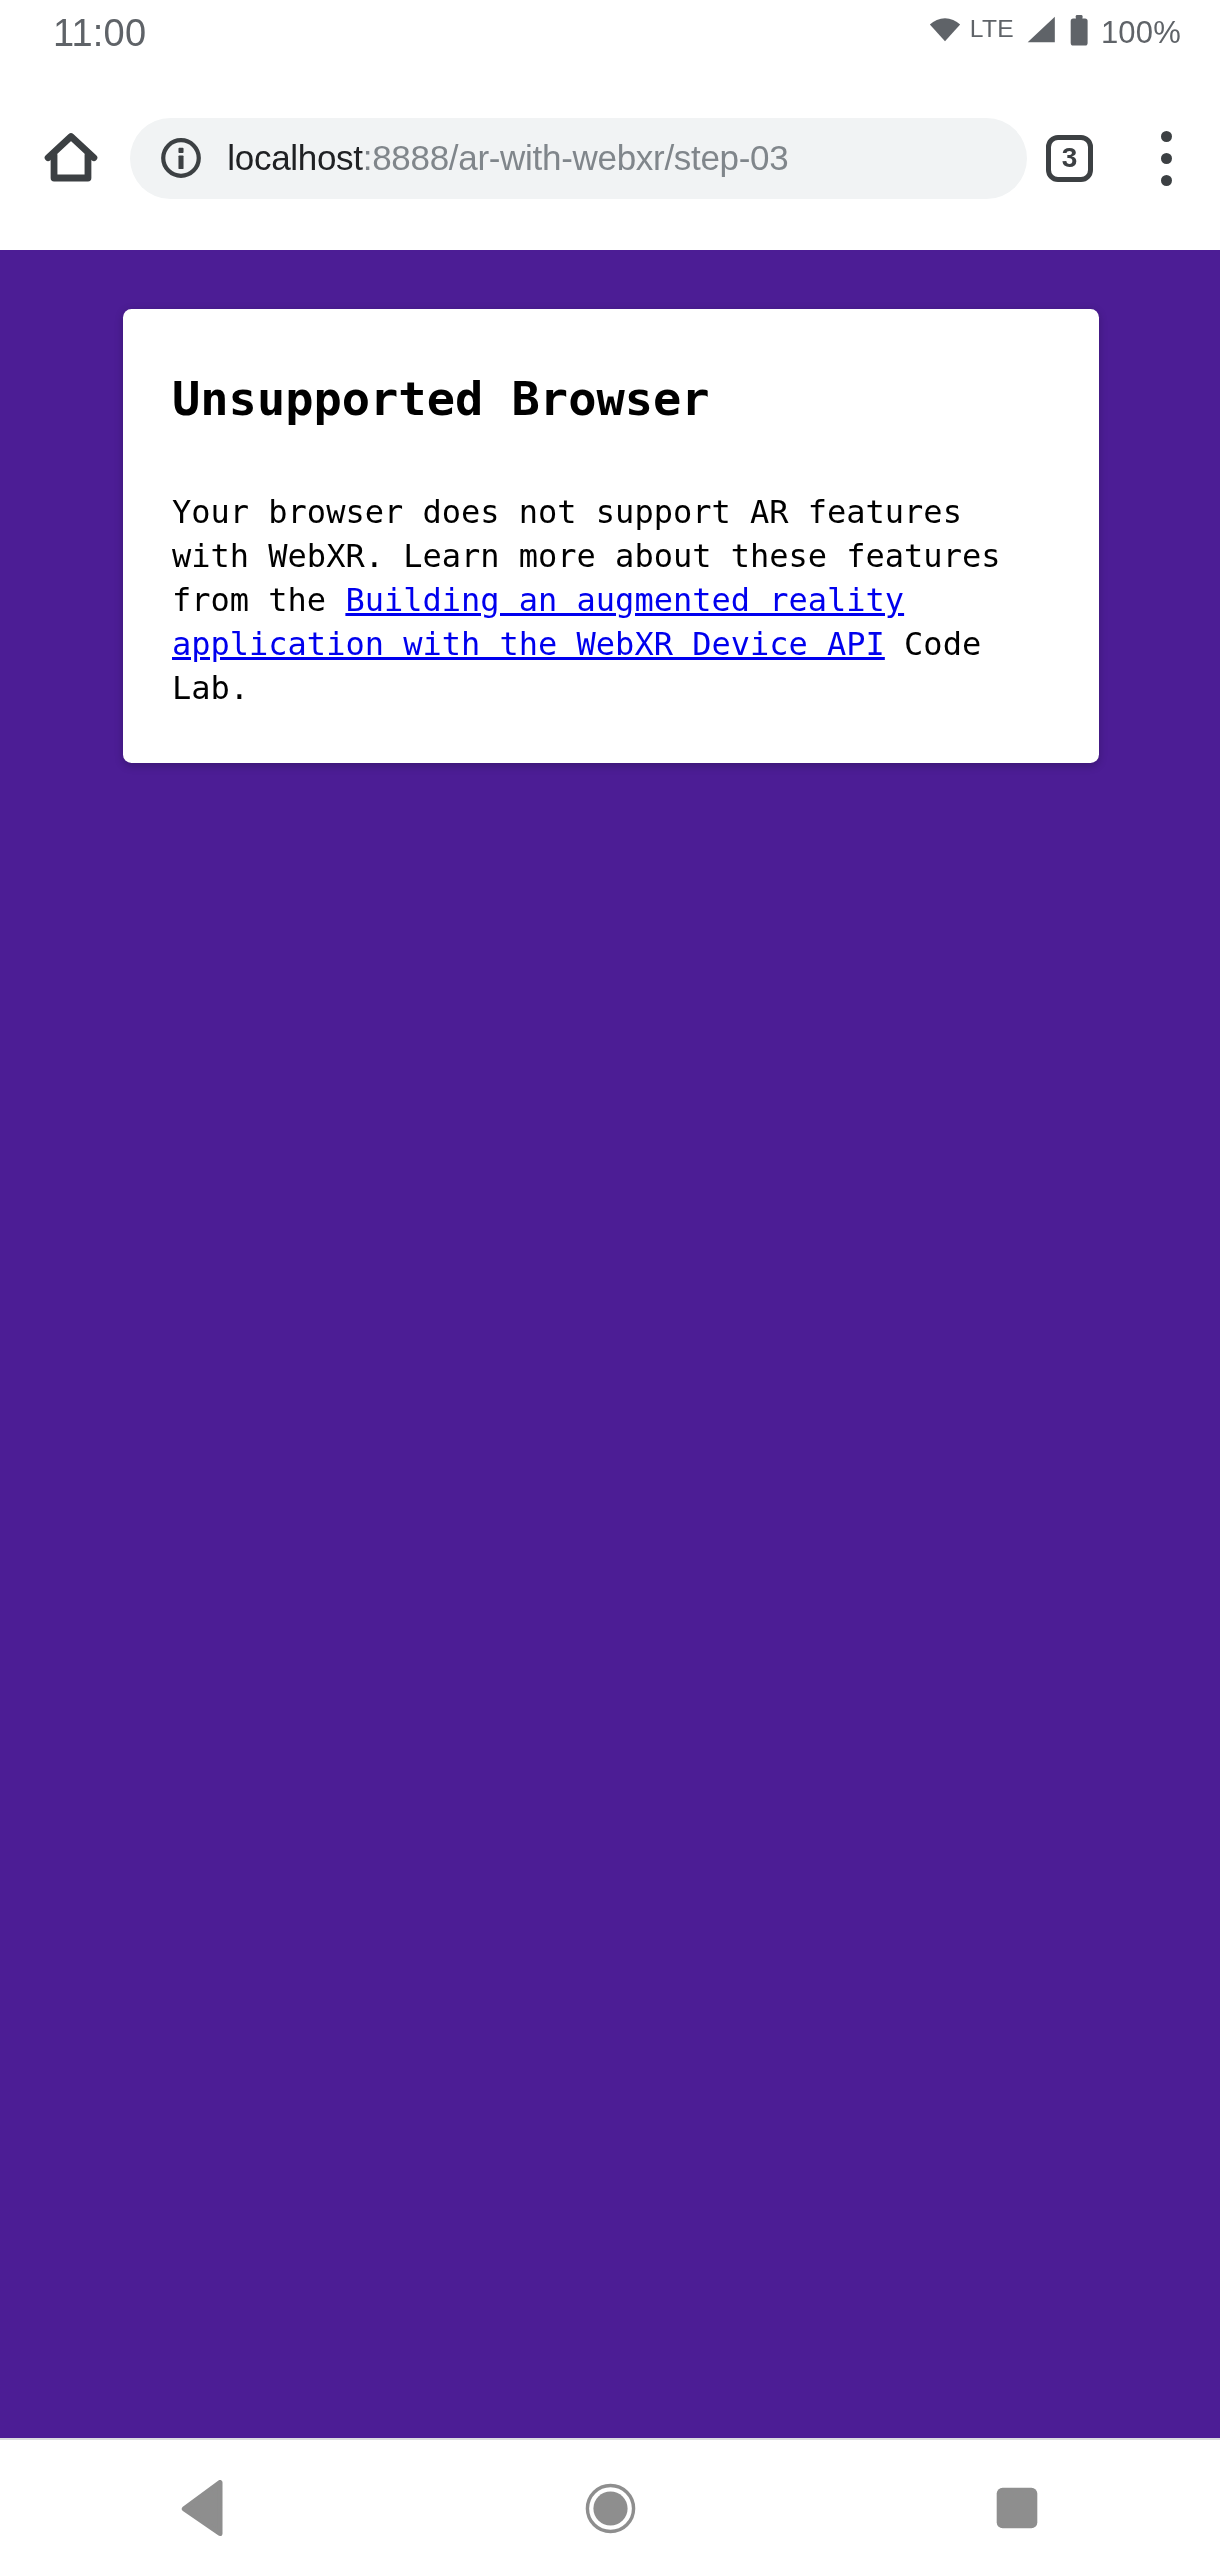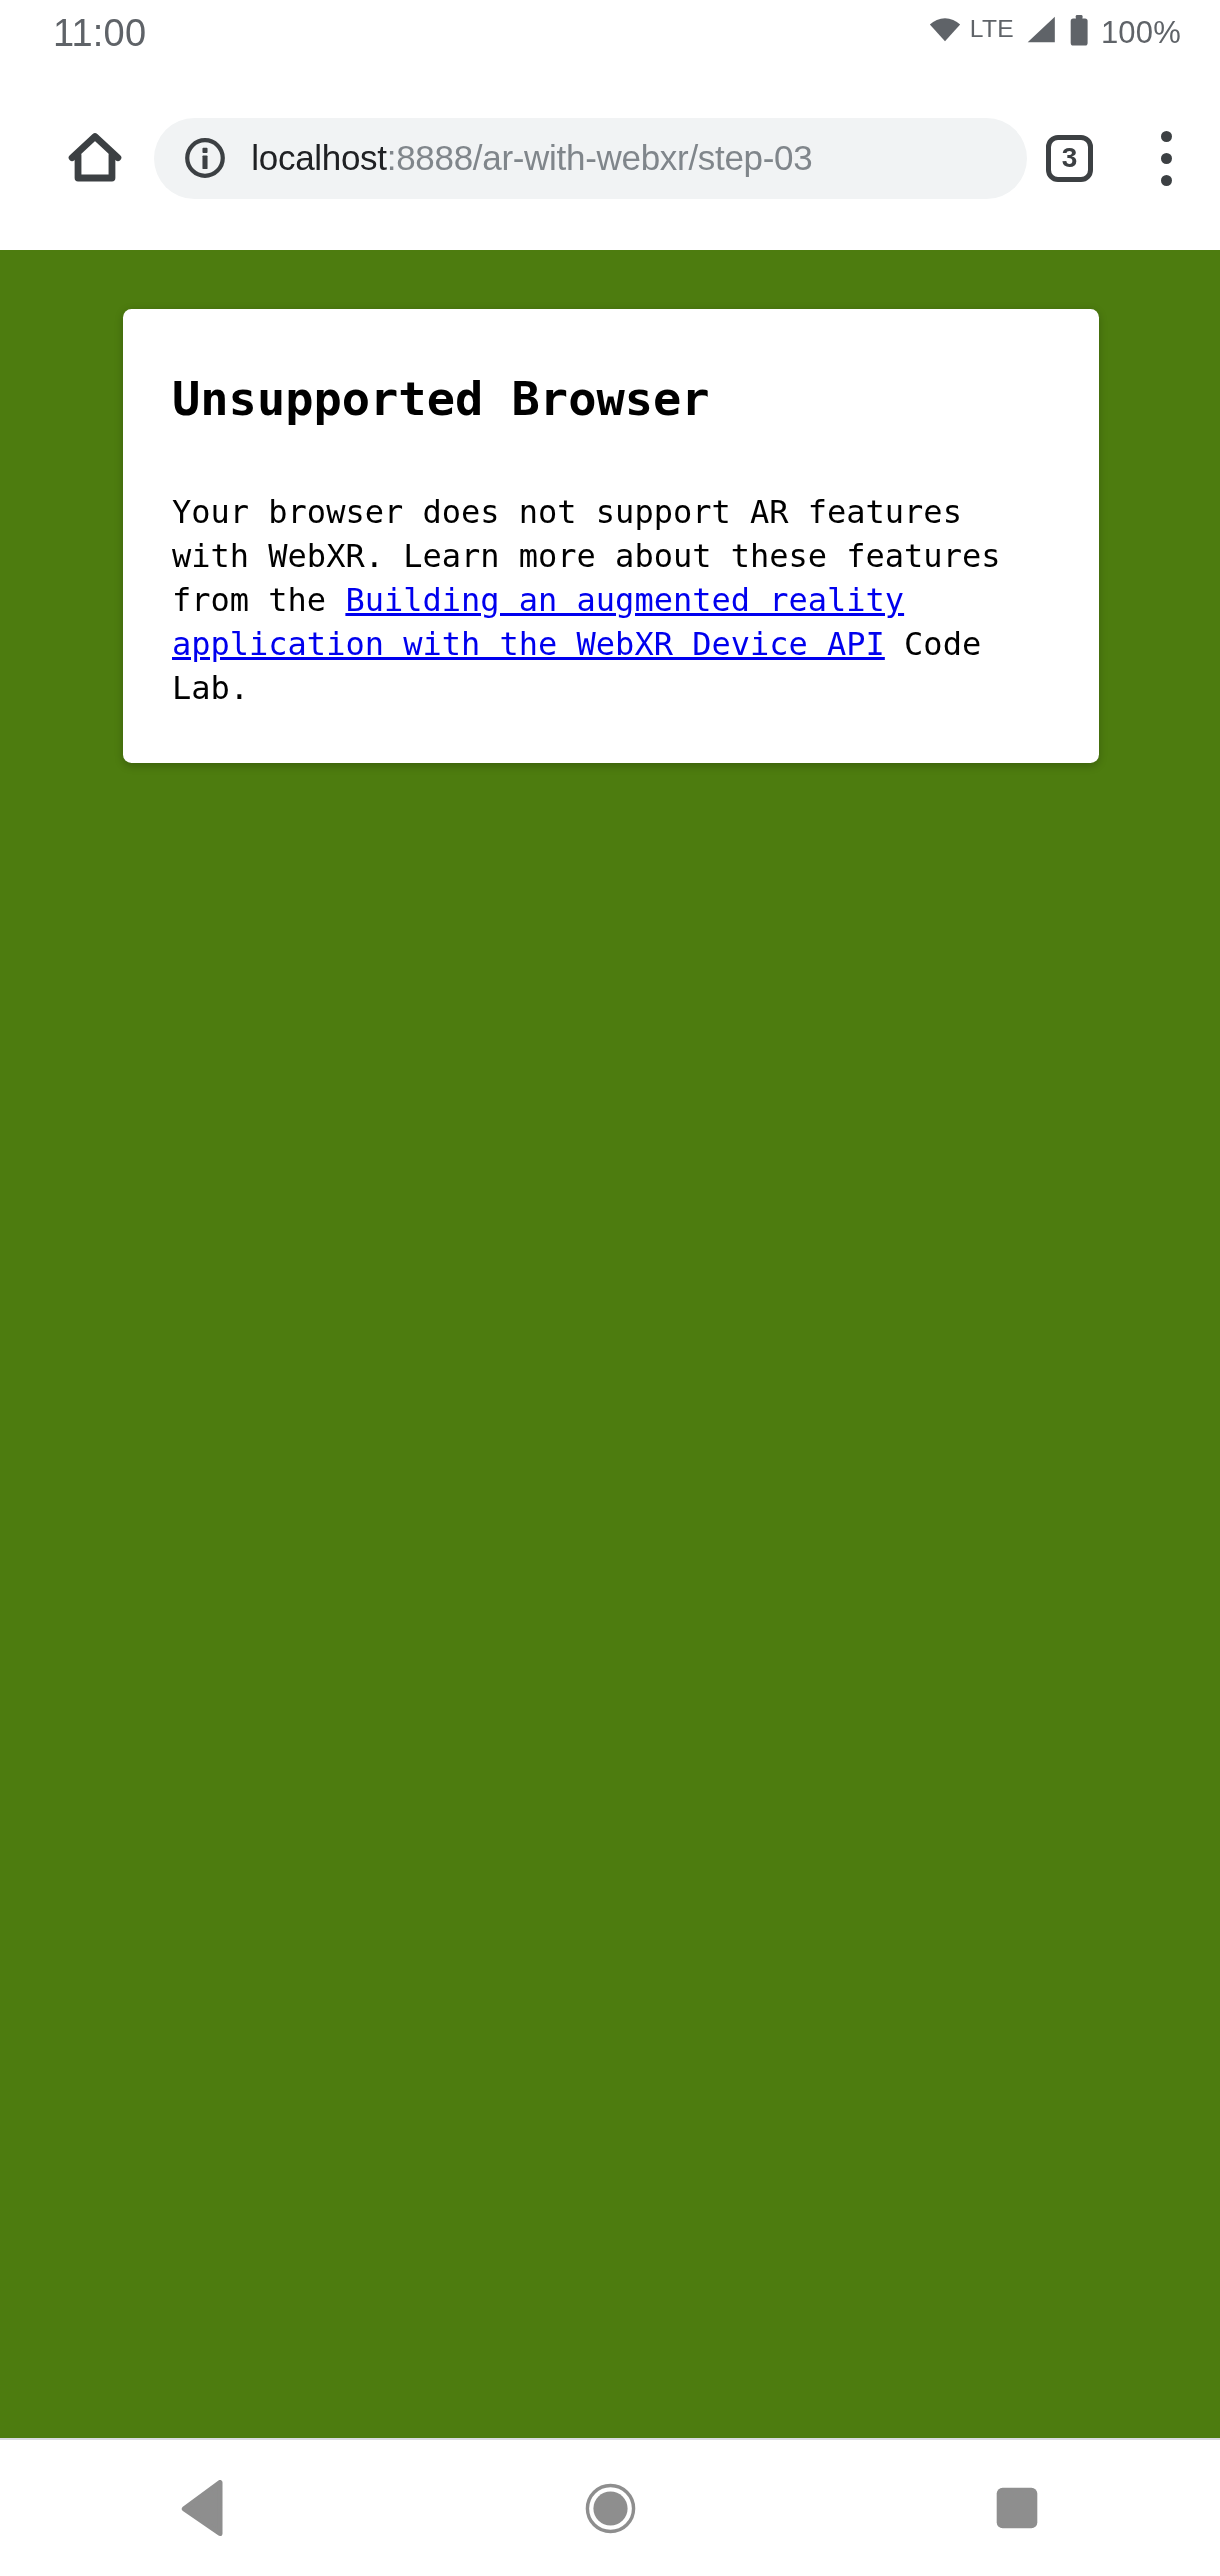--- a/index.html
+++ b/index.html
@@ -43,21 +43,21 @@
   #battery-pct {
     font-size:31px; color:#5f6368;
     letter-spacing:0.2px;
   }
 
   
   #browser-toolbar {
     position:absolute; left:0; top:66px;
     width:1220px; height:184px;
     background:#ffffff;
-    display:flex; align-items:center;padding-left:24px;
+    display:flex; align-items:center;
   }
   #home-button {
     width:88px; height:88px;
     margin-left:27px;
     display:flex; align-items:center; justify-content:center;
     flex:0 0 auto;
   }
   #omnibox {
     flex:1 1 auto;
     height:81px;
@@ -102,21 +102,21 @@
   }
   #overflow-menu i {
     display:block; width:11px; height:11px;
     background:#3c4043; border-radius:50%;
   }
 
   
   #viewport {
     position:absolute; left:0; top:250px;
     width:1220px; height:2188px;
-    background:#4d7c0f;
+    background:#4c1d95;
     overflow:hidden;
   }
   #card {
     position:absolute;
     left:123px; top:59px;
     width:976px;
     background:#ffffff;
     border-radius:8.5px;
     box-shadow:0 2.5px 8.5px rgba(0,0,0,0.22);
     padding:63px 49px 53px 49px;

